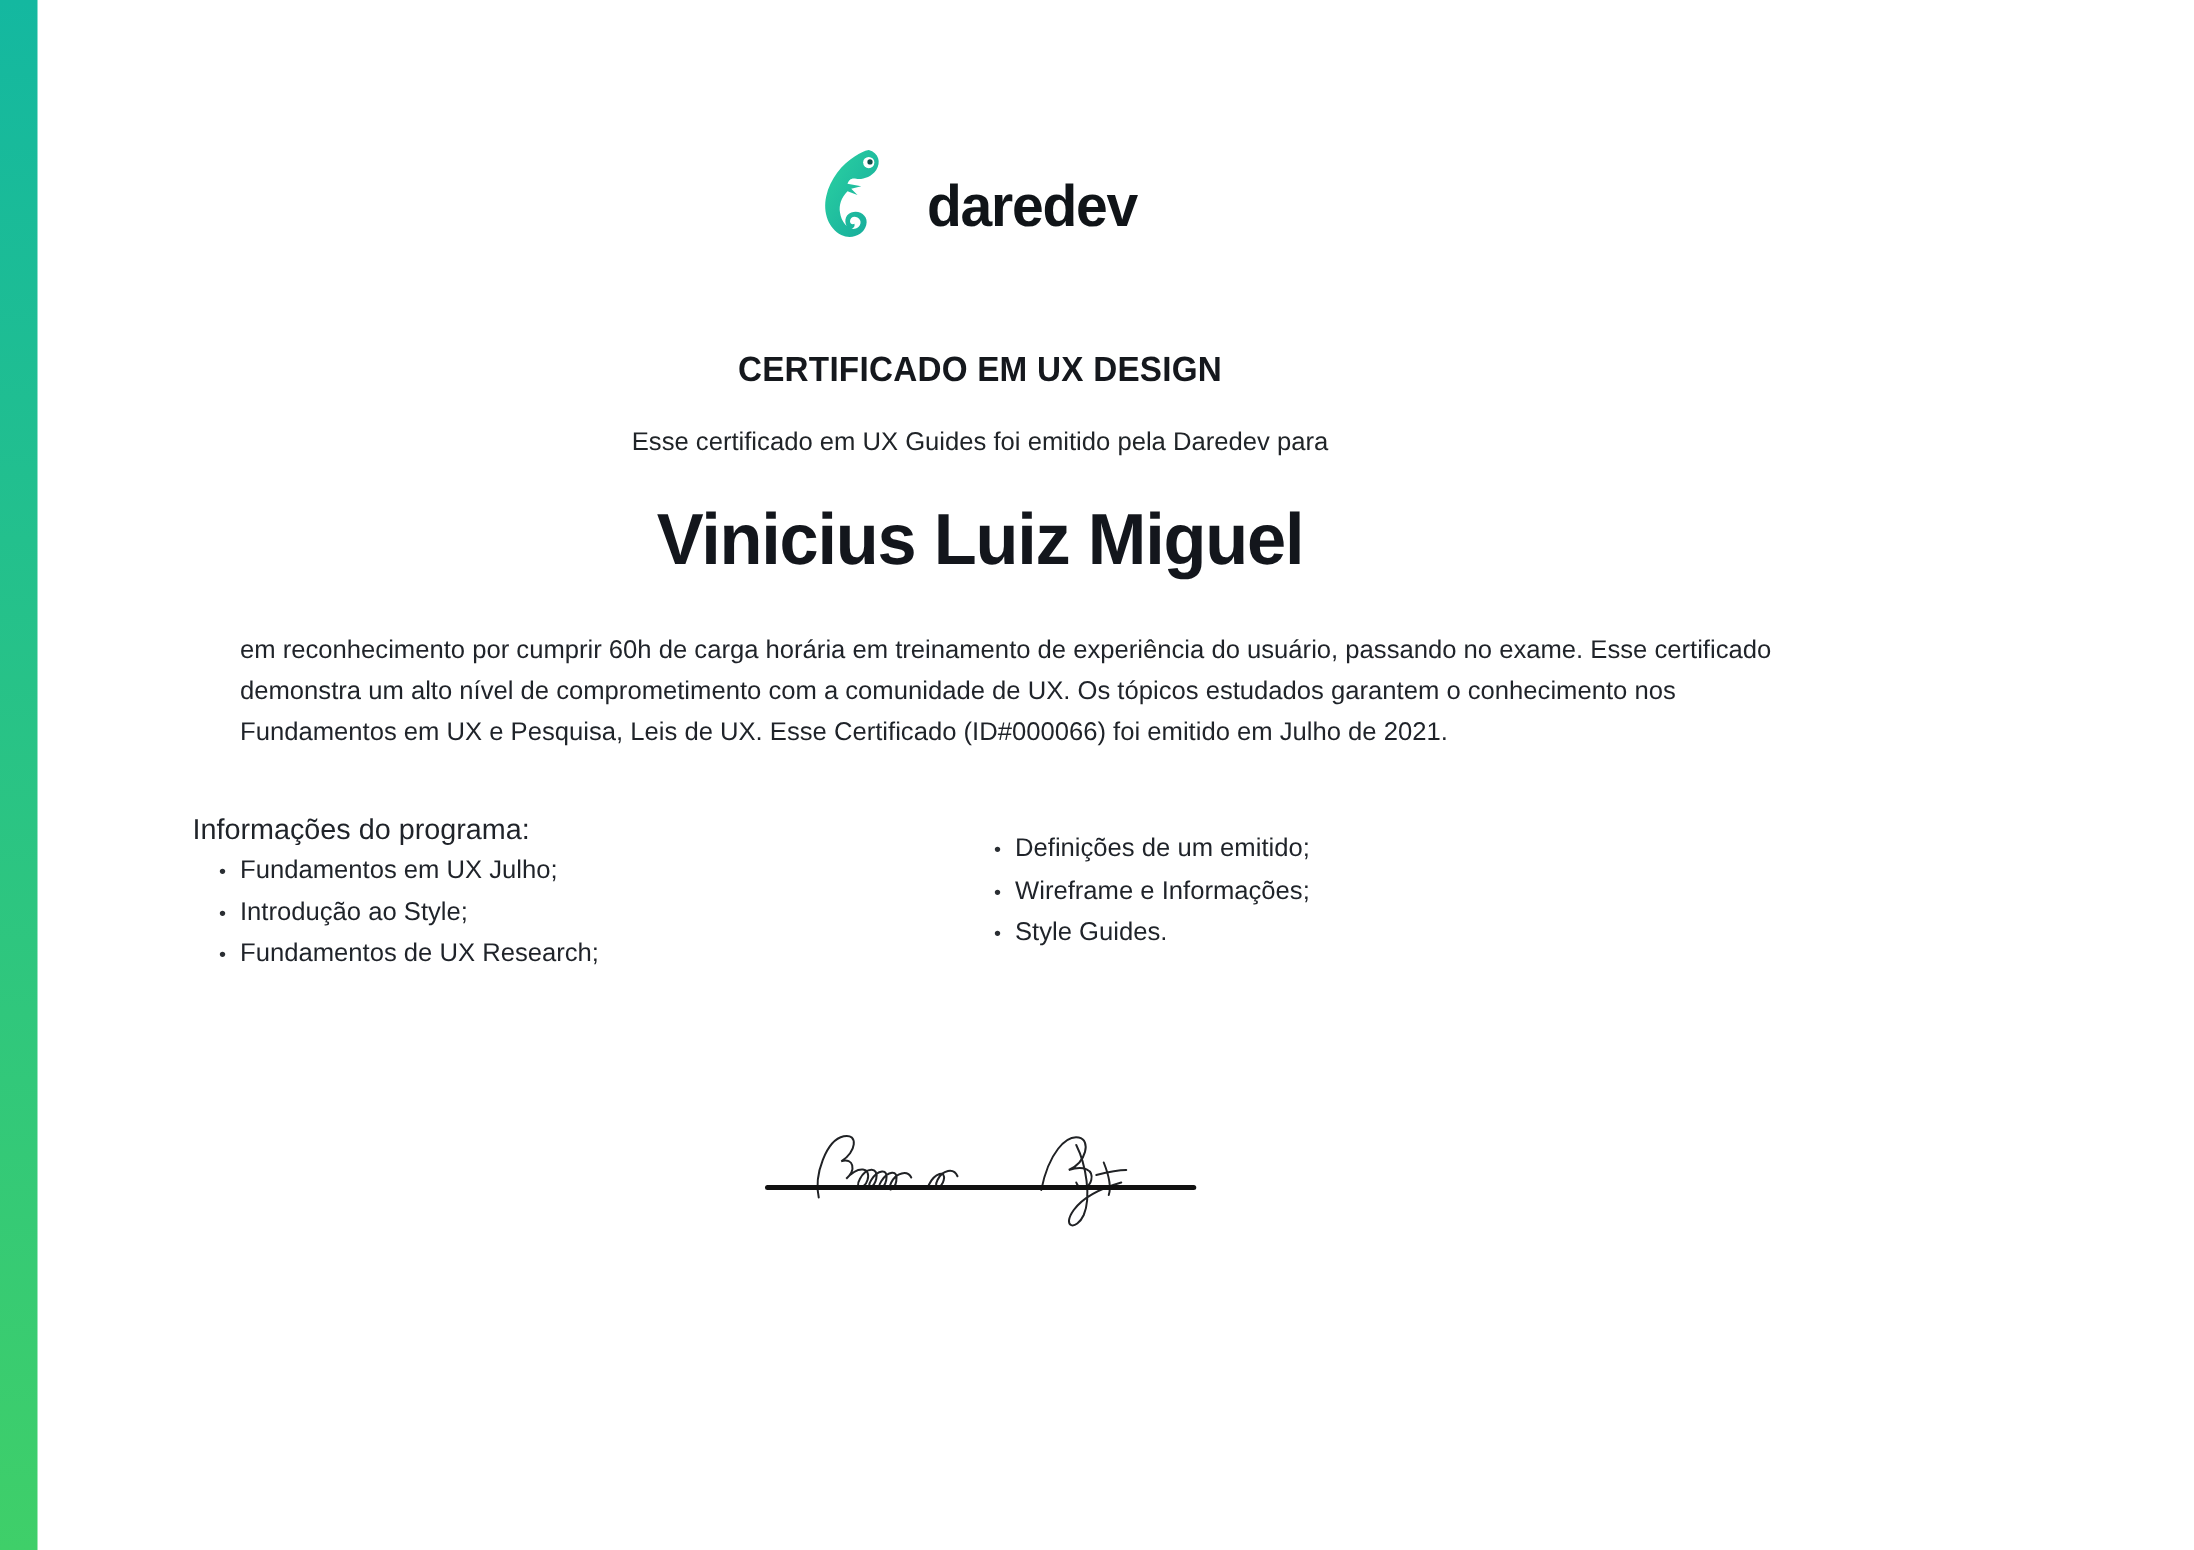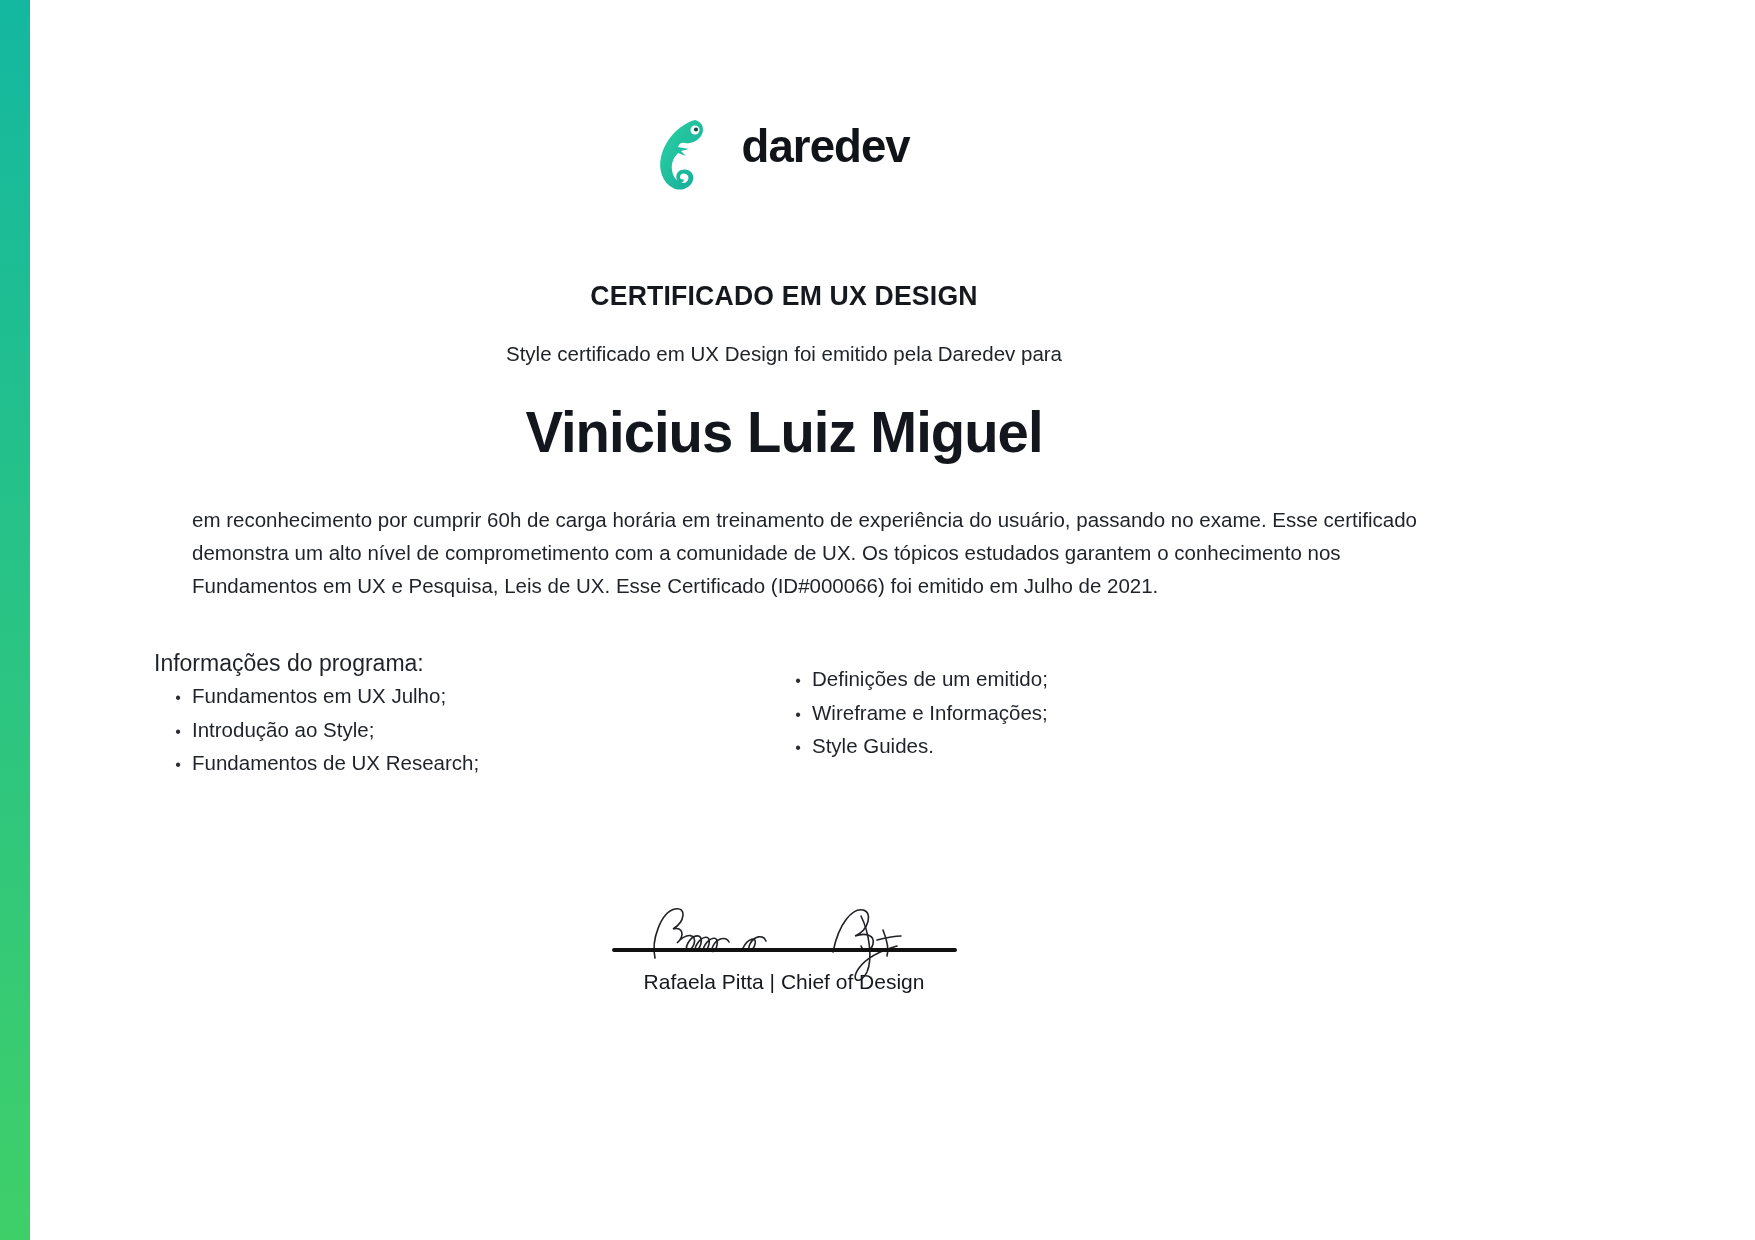--- a/index.html
+++ b/index.html
@@ -25,21 +25,21 @@
     top: 0;
     width: 1264px;
     height: 100%;
   }
   .logo-row {
     position: absolute;
     top: 118px;
     left: 0;
     width: 100%;
     display: flex;
-    align-items: flex-start;
+    align-items: flex-end;
     justify-content: center;
     gap: 32px;
   }
   .logo-icon { width: 52px; height: 74px; }
   .brand-text {
     font-size: 47px;
     font-weight: 700;
     color: #101418;
     letter-spacing: -1px;
     transform: scaleX(0.97);
@@ -163,21 +163,21 @@
         </defs>
         <path fill="url(#chamGrad)" d="M40 2 C 48 4 50 12 46 18 C 42 24 34 26 30 25 C 26 24 24 26 23 29 L 34 31 L 26 33 L 31 38 L 23 35 C 18 40 16 46 17 52 C 18 60 24 66 29 65 C 34 64 35 58 31 56 C 28 54.5 25 56 25 59 C 25 61 27 62 28.5 61 C 29.5 64 26 66 23.5 64 C 20 61 20.5 54 26 52 C 33 49.5 40 55 38 62 C 36 70 26 74 18 70 C 8 65 3 52 6 39 C 9 25 19 13 29 7 C 33 4.5 36.5 2.5 40 2 Z"></path>
         <circle cx="40" cy="12" r="4.5" fill="#ffffff"></circle>
         <circle cx="41" cy="11.5" r="2.1" fill="#0e4f49"></circle>
       </svg>
       <div class="brand-text">daredev</div>
     </div>
 
     <div class="cert-title">CERTIFICADO EM UX DESIGN</div>
 
-    <div class="cert-subtitle">Style certificado em UX Design foi emitido pela Daredev para</div>
+    <div class="cert-subtitle">Esse certificado em UX Guides foi emitido pela Daredev para</div>
 
     <div class="recipient-name">Vinicius Luiz Miguel</div>
 
     <p class="cert-body">em reconhecimento por cumprir 60h de carga horária em treinamento de experiência do usuário, passando no exame. Esse certificado demonstra um alto nível de comprometimento com a comunidade de UX. Os tópicos estudados garantem o conhecimento nos Fundamentos em UX e Pesquisa, Leis de UX. Esse Certificado (ID#000066) foi emitido em Julho de 2021.</p>
 
     <div class="program-heading">Informações do programa:</div>
 
     <ul class="program-list left">
       <li>
         <span class="bullet">•</span>
@@ -210,17 +210,16 @@
 
     <div class="signature-block">
       <svg class="signature-script" viewBox="0 0 290 100" fill="none" aria-hidden="true">
         <path d="M8 62 C 4 44 14 16 28 13 C 40 10.5 38 26 26 33 C 36 30 38 40 30 47 C 40 36 50 38 47 48 C 44.5 56 36 56 41 47 C 46 38 56 37 54 47 C 52.5 55 45 56 50 48 C 55 40 64 38 62 48 C 60.5 56 53 57 58 49 C 63 41 72 39 70 49 C 68.5 57 62 58 66 50 C 70 42 79 40 82 46" stroke="#202225" stroke-width="1.6" stroke-linecap="round"></path>
         <path d="M96 52 C 101 42 110 40 108 48 C 106.5 55 99 56 103 48 C 107 40 116 38 119 45" stroke="#202225" stroke-width="1.6" stroke-linecap="round"></path>
         <path d="M186 56 C 192 26 206 12 216 14 C 226 16 222 34 208 40 C 220 36 228 40 226 48 C 224.5 55 216 56 214 50" stroke="#202225" stroke-width="1.6" stroke-linecap="round"></path>
         <path d="M214 20 C 222 36 226 62 220 76 C 214 89 202 86 212 72 C 220 61 236 54 250 50" stroke="#202225" stroke-width="1.6" stroke-linecap="round"></path>
         <path d="M236 34 C 240 44 242 54 240 60 M230 44 C 238 42 248 40 254 40" stroke="#202225" stroke-width="1.6" stroke-linecap="round"></path>
       </svg>
       <div class="signature-line"></div>
-      <div class="signature-caption">Rafaela Pitta | Chief of Design</div>
     </div>
 
   </div>
 </div>
 
 </body></html>

